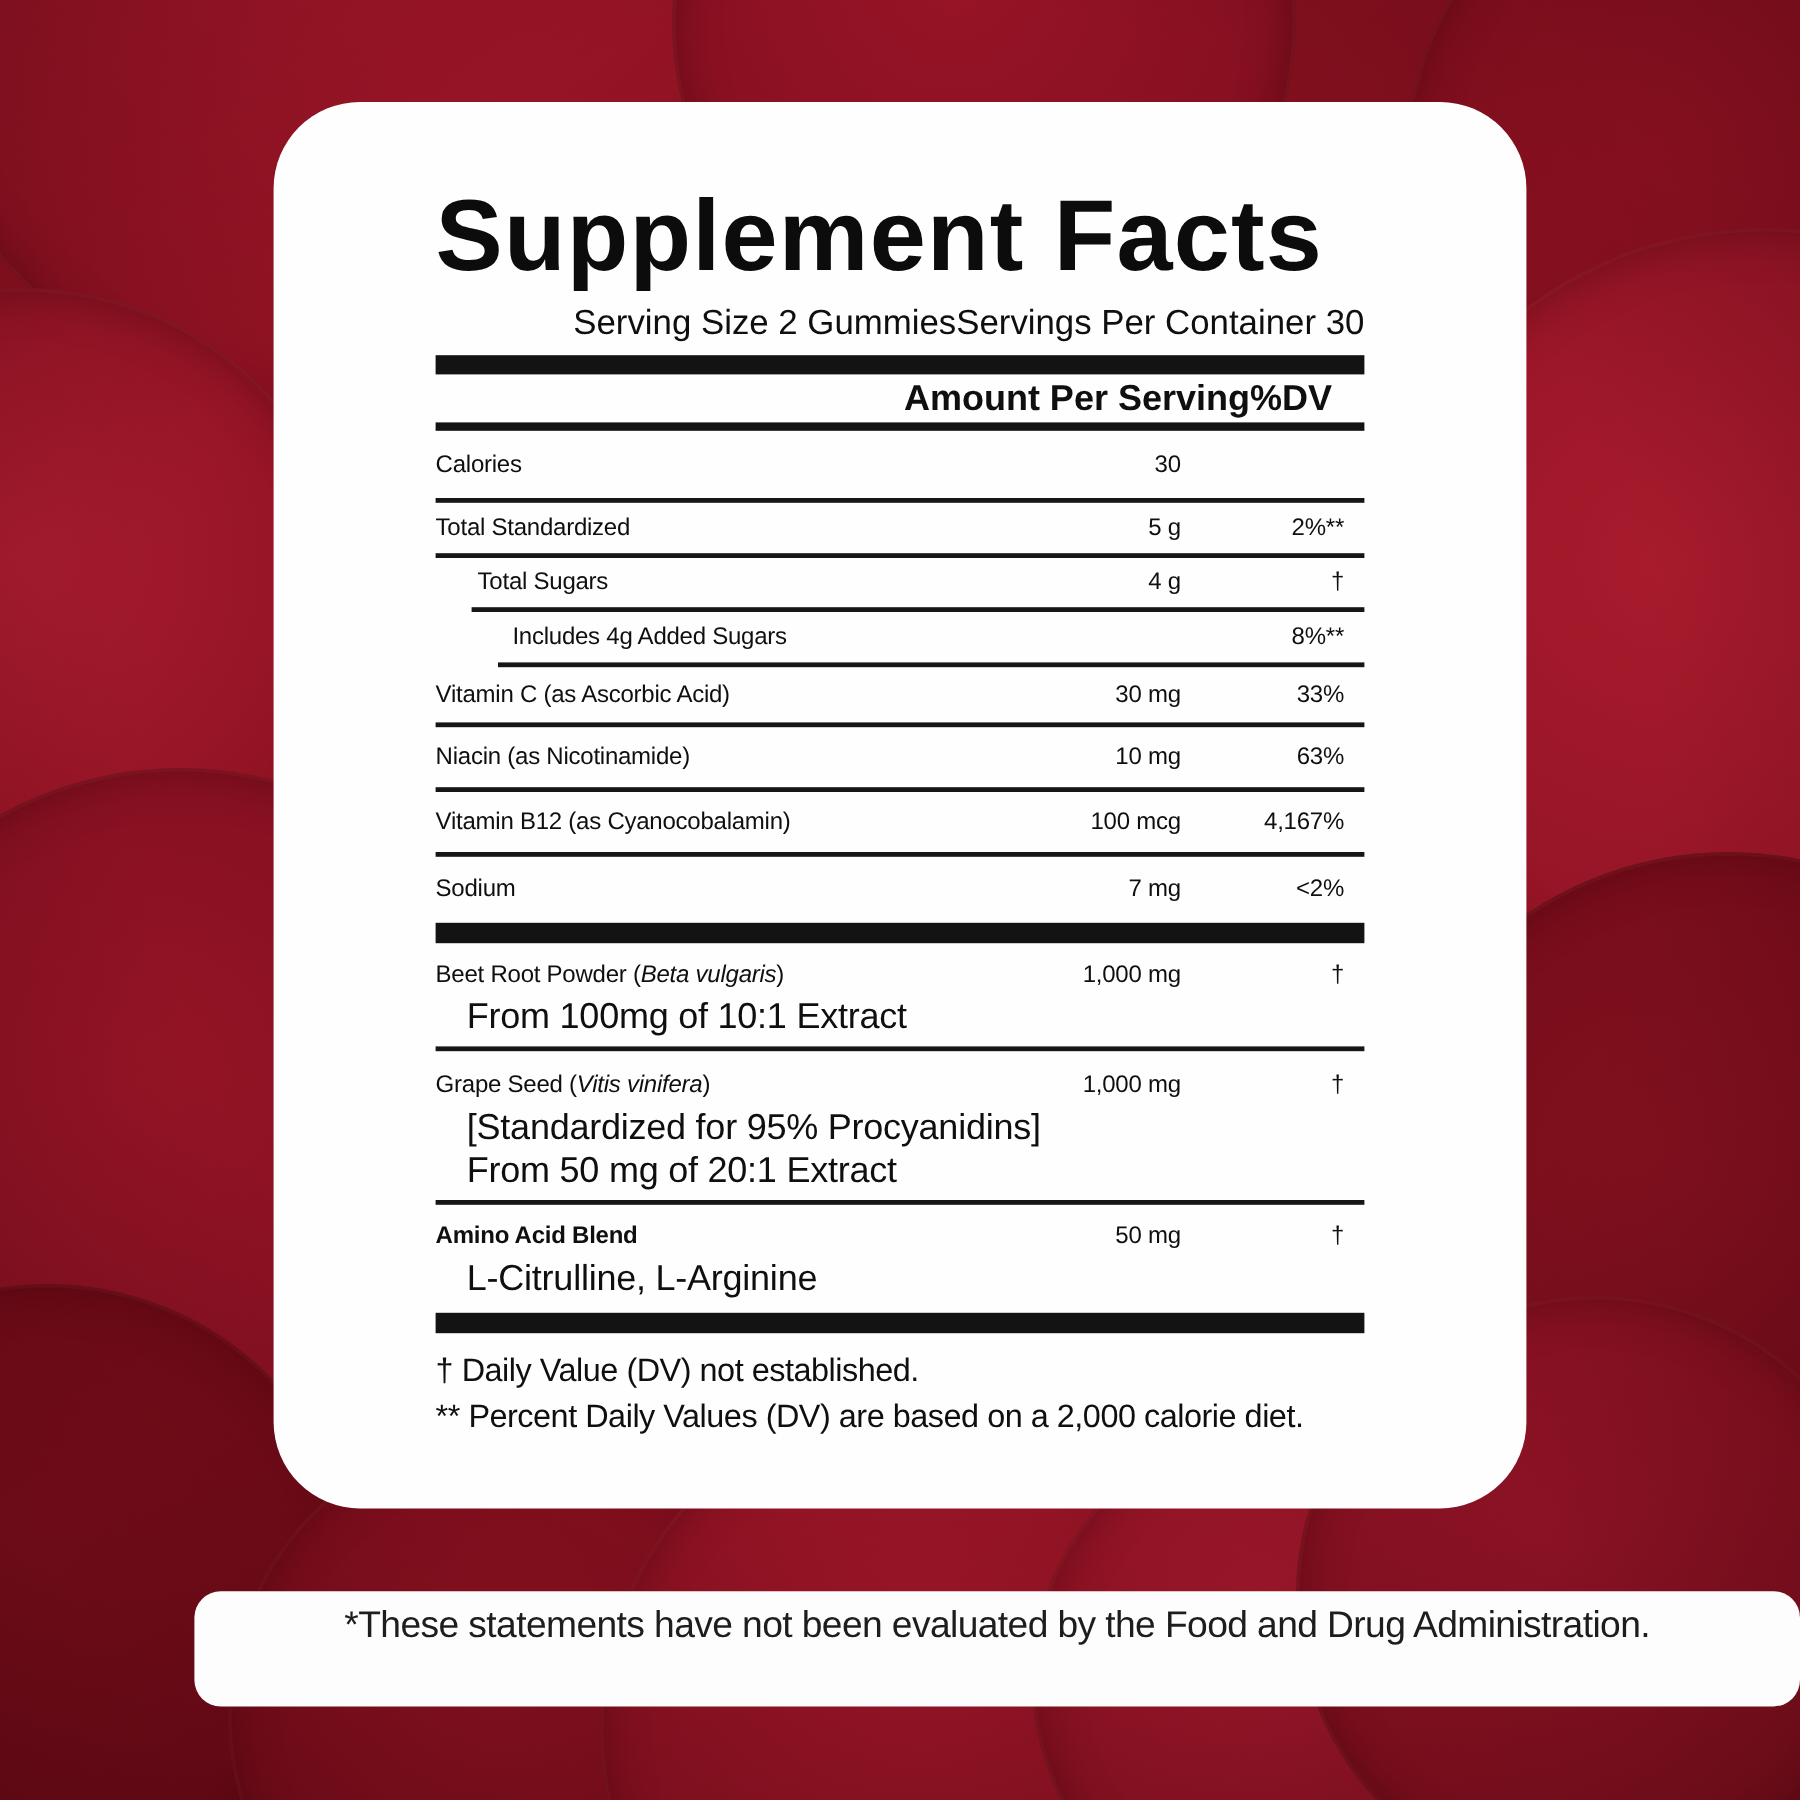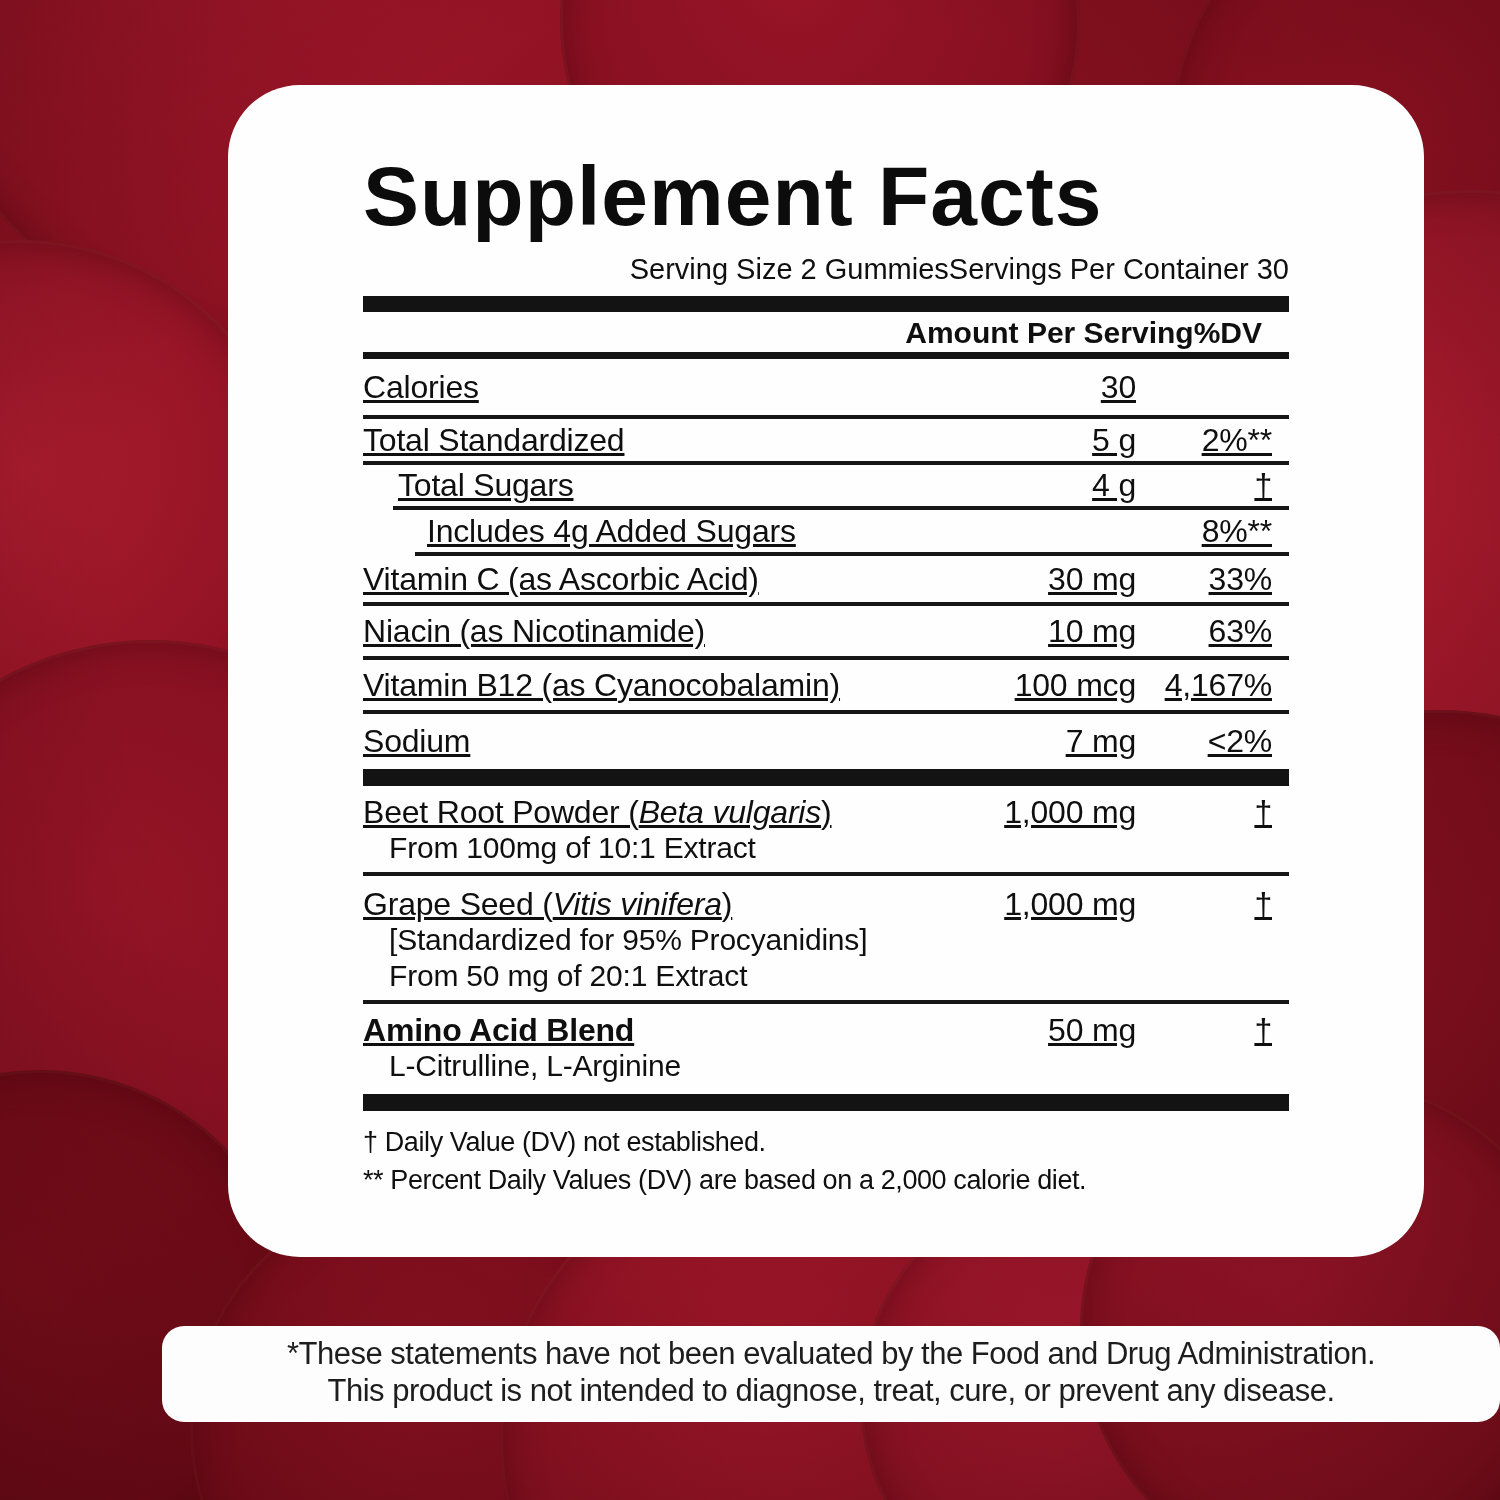--- a/index.html
+++ b/index.html
@@ -22,21 +22,21 @@
   .s7 {left:500px;top:1160px;width:560px;height:560px;background:radial-gradient(circle at 48% 38%,#9c1628 0%,#8a1121 62%,#6a0a16 100%);}
   .s8 {left:860px;top:1180px;width:440px;height:440px;background:radial-gradient(circle at 45% 40%,#a1182c 0%,#8d1223 62%,#6c0a17 100%);}
   .s9 {left:1170px;top:-140px;width:560px;height:560px;background:radial-gradient(circle at 40% 45%,#8e1121 0%,#7f0e1d 62%,#640914 100%);}
   .s10{left:1140px;top:190px;width:660px;height:660px;background:radial-gradient(circle at 38% 42%,#a81b2d 0%,#931425 62%,#710c19 100%);}
   .s11{left:1140px;top:710px;width:600px;height:600px;background:radial-gradient(circle at 40% 42%,#82101e 0%,#740c1a 62%,#570712 100%);}
   .s12{left:1080px;top:1080px;width:500px;height:500px;background:radial-gradient(circle at 42% 40%,#961428 0%,#84101f 62%,#630914 100%);}
   .vignette{position:absolute;inset:0;background:radial-gradient(circle at 50% 42%,rgba(0,0,0,0) 55%,rgba(40,2,8,.28) 100%);}
 
   
   .card{
-    position:absolute;left:228px;top:85px;width:1196px;height:1172px;
+    position:absolute;left:228px;top:85px;width:1044px;height:1172px;
     background:#fefefe;border-radius:72px;box-sizing:border-box;
     padding:70px 135px 0 135px;color:#0f0f0f;
   }
   .title{
     margin:0;font-size:84px;line-height:82px;font-weight:bold;
     letter-spacing:1px;white-space:nowrap;color:#0c0c0c;
   }
   .serving-row{
     display:flex;justify-content:flex-end;align-items:center;
     margin-top:13px;font-size:29px;line-height:38px;white-space:nowrap;
@@ -44,21 +44,21 @@
   .bar{height:16px;background:#131313;margin-top:8px;}
   .bar2{height:17px;background:#131313;}
   .head-row{
     display:flex;justify-content:flex-end;align-items:center;
     height:47px;padding:2px 27px 0 0;box-sizing:border-box;
     border-bottom:7px solid #131313;font-weight:bold;font-size:30px;white-space:nowrap;
   }
   .row{
     display:grid;grid-template-columns:minmax(0,1fr) 220px 153px;
     align-items:center;border-bottom:4px solid #161616;box-sizing:border-box;
-    font-size:32px;letter-spacing:-0.2px;text-decoration:underline;
+    font-size:20px;letter-spacing:-0.2px;
   }
   .nm{white-space:nowrap;overflow:visible;}
   .amt{text-align:right;white-space:nowrap;}
   .dvv{text-align:right;padding-right:17px;white-space:nowrap;}
   .r-cal{height:60px;} .r-carb{height:46px;}
   .r-sug{height:45px;margin-left:30px;} .r-sug .nm{padding-left:5px;}
   .r-inc{height:46px;margin-left:52px;gap:35px;} .r-inc .nm{padding-left:12px;}
   .r-vitc{height:50px;} .r-nia{height:54px;} .r-b12{height:54px;}
   .r-sod{height:55px;border-bottom:none;}
   .block{border-bottom:4px solid #161616;box-sizing:border-box;font-size:30px;letter-spacing:-0.2px;}
@@ -194,14 +194,13 @@
   <div class="bar2"></div>
 
   <div class="foot-block">
     <div class="foot">† Daily Value (DV) not established.</div>
     <div class="foot">** Percent Daily Values (DV) are based on a 2,000 calorie diet.</div>
   </div>
 </div>
 
 <div class="disclaimer">
   <div>*These statements have not been evaluated by the Food and Drug Administration.</div>
-  <div>This product is not intended to diagnose, treat, cure, or prevent any disease.</div>
 </div>
 
 </body></html>

